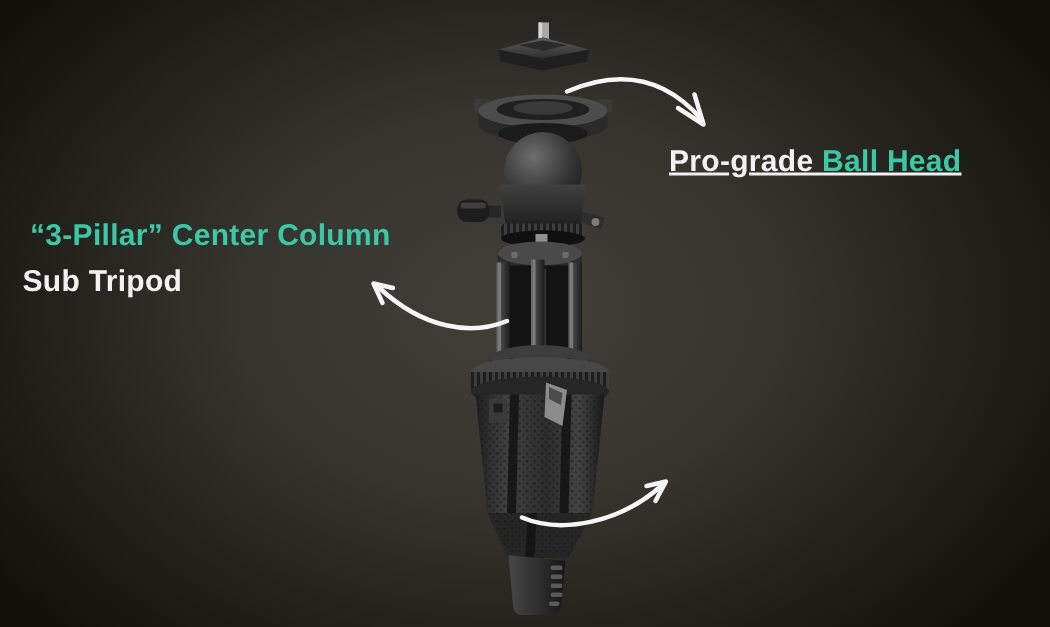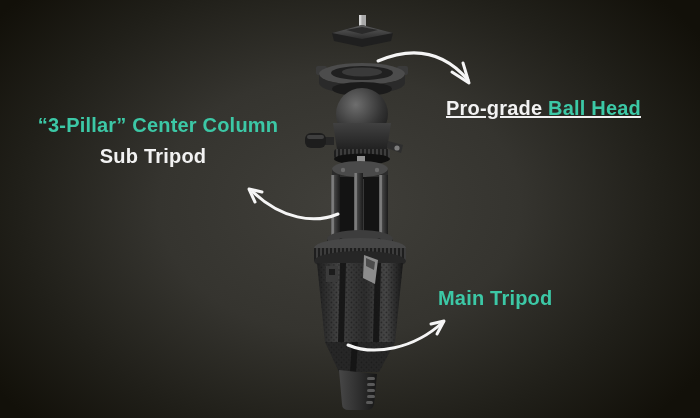--- a/index.html
+++ b/index.html
@@ -18,21 +18,21 @@
       radial-gradient(ellipse 430px 310px at 340px 205px,
         var(--bg-center) 0%, #35342f 42%, #201f19 75%, var(--bg-edge) 100%);
   }
   .label{
     position:absolute;
     font-size:20px;font-weight:700;line-height:24px;letter-spacing:.2px;
     color:var(--text);white-space:nowrap;
   }
   .label .accent{color:var(--accent);}
   .label.accent{color:var(--accent);}
-  .right-align{text-align:center;}
+  .right-align{text-align:left;margin-top:32px;}
   #label-center-column{left:20px;width:276px;top:113px;}
   #label-sub-tripod{left:15px;width:276px;top:144px;}
   #label-ball-head{left:446px;top:96px;text-decoration:underline;}
   #label-main-tripod{left:438px;top:286px;}
   svg{position:absolute;display:block;}
   #tripod-art{left:280px;top:6px;}
   #arrows{left:0;top:0;}
   #arrows path,#arrows polyline{
     fill:none;stroke:var(--arrow);stroke-width:3;
     stroke-linecap:round;stroke-linejoin:round;
@@ -175,14 +175,13 @@
       <polyline points="431,324 444,321 437,334"></polyline>
     </g>
   </svg>
 
   <div class="label accent right-align" id="label-center-column">“3-Pillar” Center Column</div>
 
   <div class="label right-align" id="label-sub-tripod">Sub Tripod</div>
 
   <div class="label" id="label-ball-head"><span>Pro-grade </span><span class="accent">Ball Head</span></div>
 
-  <div class="label accent" id="label-main-tripod">Main Tripod</div>
 </div>
 
 </body></html>

